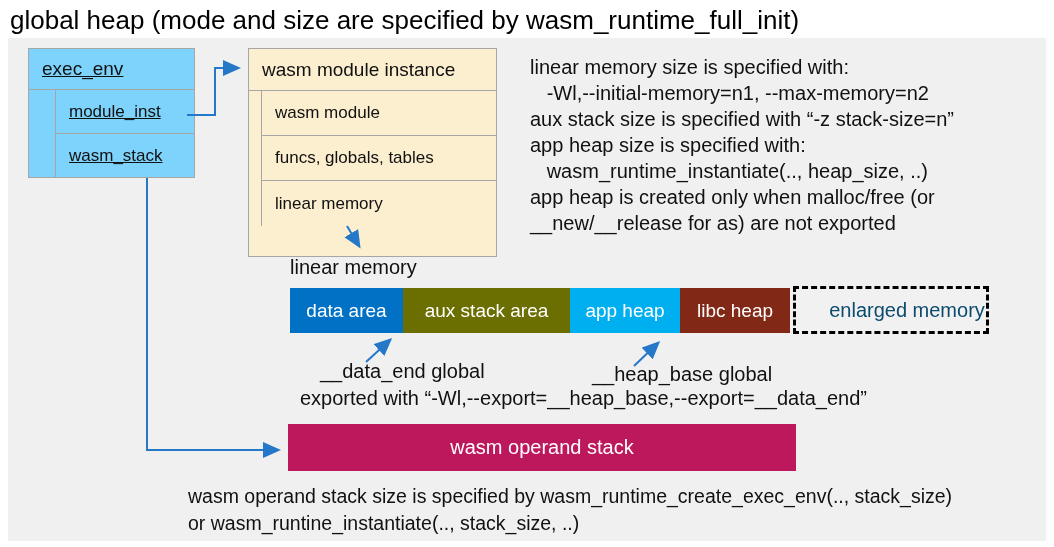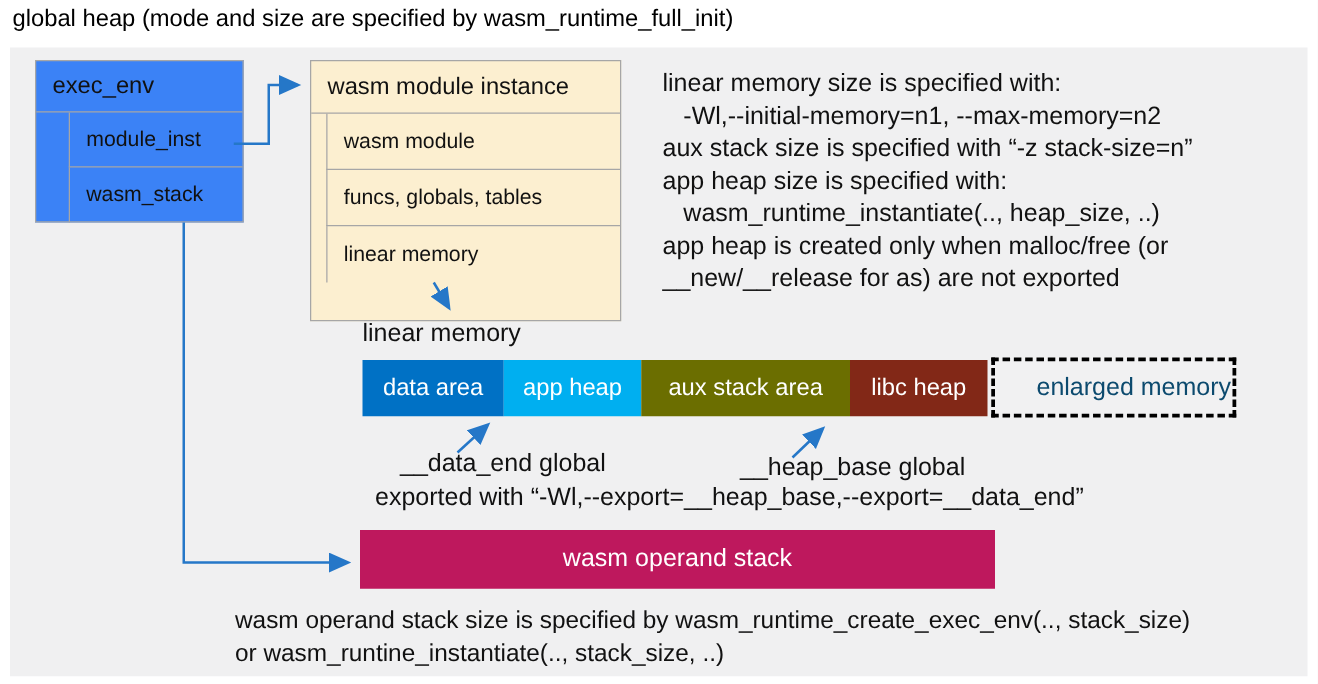--- a/index.html
+++ b/index.html
@@ -1,20 +1,20 @@
 <!DOCTYPE html>
 <html><head>
 <meta charset="utf-8">
 <style>
   html,body{margin:0;padding:0;background:#ffffff;}
   #canvas{position:relative;width:1054px;height:547px;overflow:hidden;
           font-family:"Liberation Sans",sans-serif;color:#111;}
   .abs{position:absolute;box-sizing:border-box;}
   #panel{left:8px;top:38px;width:1038px;height:503px;}
-  #title{left:10px;top:5px;font-size:19px;color:#000;white-space:pre;}
+  #title{left:10px;top:5px;font-size:26px;color:#000;white-space:pre;}
   
   .nbox{border:1px solid #A6A6A6;}
   .nbox .hdr{display:flex;align-items:center;padding-left:13px;font-size:19px;
              border-bottom:1px solid #A6A6A6;box-sizing:border-box;}
   .nbox .row{margin-left:26px;display:flex;align-items:center;padding-left:13px;
              font-size:17px;border-left:1px solid #A6A6A6;box-sizing:border-box;}
   .nbox .row.mid{border-bottom:1px solid #A6A6A6;}
   #exec-env{left:28px;top:48px;width:167px;height:130px;}
   #exec-env .hdr{height:41px;}
   #exec-env .row{height:44px;}
@@ -47,21 +47,21 @@
 </style>
 </head>
 <body>
 
 <div id="canvas">
 
   <div id="title" class="abs">global heap (mode and size are specified by wasm_runtime_full_init)</div>
 
   <div id="panel" class="abs" style="background-color: rgb(240, 240, 241);"></div>
 
-  <div id="exec-env" class="abs nbox" style="background-color: #3b82f6;">
+  <div id="exec-env" class="abs nbox" style="background-color: #7dd3fc; text-decoration: underline;">
     <div class="hdr">exec_env</div>
     <div class="row mid">module_inst</div>
     <div class="row">wasm_stack</div>
   </div>
 
   <div id="module-instance" class="abs nbox" style="background-color: rgb(252, 239, 208);">
     <div class="hdr">wasm module instance</div>
     <div class="row mid">wasm module</div>
     <div class="row mid">funcs, globals, tables</div>
     <div class="row">linear memory</div>
@@ -73,22 +73,22 @@
     <div>aux stack size is specified with “-z stack-size=n”</div>
     <div>app heap size is specified with:</div>
     <div>   wasm_runtime_instantiate(.., heap_size, ..)</div>
     <div>app heap is created only when malloc/free (or</div>
     <div>__new/__release for as) are not exported</div>
   </div>
 
   <div id="lm-label" class="abs">linear memory</div>
   <div id="lm-bar" class="abs">
     <div class="seg" style="width: 113px; background-color: rgb(0, 113, 197);">data area</div>
+    <div class="seg" style="width: 167px; background-color: rgb(107, 110, 0);">aux stack area</div>
     <div class="seg" style="width: 110px; background-color: rgb(0, 175, 240);">app heap</div>
-    <div class="seg" style="width: 167px; background-color: rgb(107, 110, 0);">aux stack area</div>
     <div class="seg" style="width: 110px; background-color: rgb(130, 40, 23);">libc heap</div>
   </div>
   <div id="enlarged" class="abs" style="background-color: rgb(241, 241, 242); color: #0c4a6e; padding-left: 32px;">enlarged memory</div>
 
   <div id="ann-data-end" class="abs">__data_end global</div>
   <div id="ann-heap-base" class="abs">__heap_base global</div>
   <div id="ann-export" class="abs">exported with “-Wl,--export=__heap_base,--export=__data_end”</div>
 
   <div id="operand-bar" class="abs" style="background-color: #be185d;">wasm operand stack</div>
 

